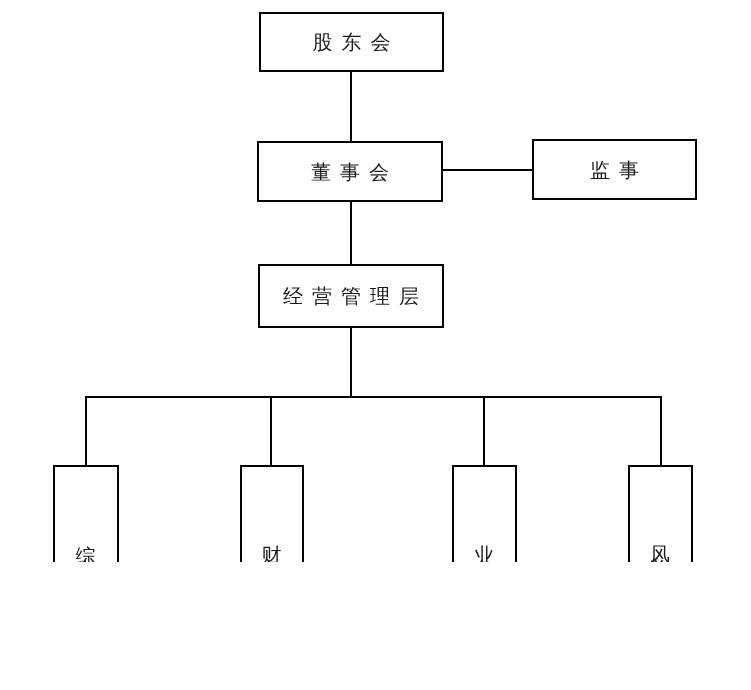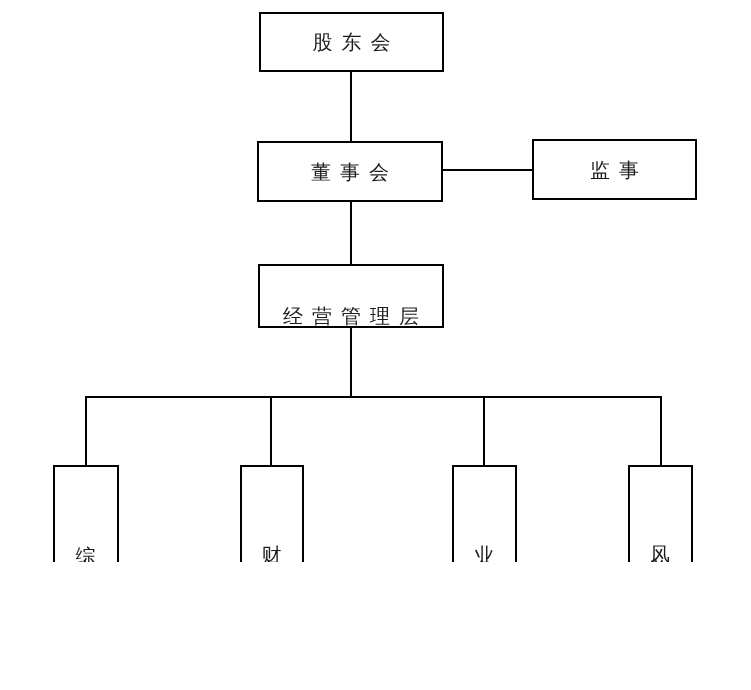--- a/index.html
+++ b/index.html
@@ -41,21 +41,21 @@
     white-space: nowrap;
   }
   .connector {
     position: absolute;
     background: #000000;
   }
   
   #node-shareholders { left: 259px; top: 12px;  width: 185px; height: 60px; }
   #node-board        { left: 257px; top: 141px; width: 186px; height: 61px; }
   #node-supervisor   { left: 532px; top: 139px; width: 165px; height: 61px; }
-  #node-management   { left: 258px; top: 264px; width: 186px; height: 64px; align-items: flex-end; }
+  #node-management   { left: 258px; top: 264px; width: 186px; height: 64px; }
   #node-dept-general { left: 53px;  top: 465px; width: 66px;  height: 197px; }
   #node-dept-finance { left: 240px; top: 465px; width: 64px;  height: 197px; }
   #node-dept-business{ left: 452px; top: 465px; width: 65px;  height: 197px; }
   #node-dept-risk    { left: 628px; top: 465px; width: 65px;  height: 197px; }
   
   #line-shareholders-board { left: 350px; top: 72px;  width: 2px;   height: 69px; }
   #line-board-supervisor   { left: 443px; top: 169px; width: 89px;  height: 2px; }
   #line-board-management   { left: 350px; top: 202px; width: 2px;   height: 62px; }
   #line-management-bus     { left: 350px; top: 328px; width: 2px;   height: 68px; }
   #line-bus                { left: 85px;  top: 396px; width: 577px; height: 2px; }

